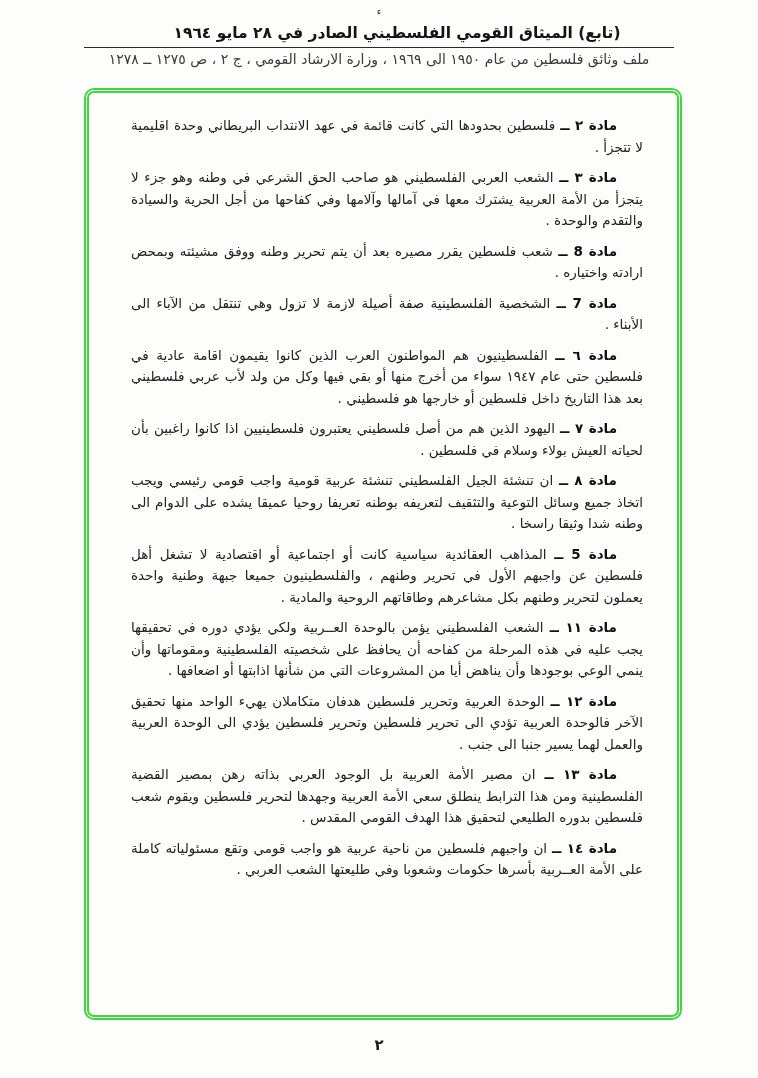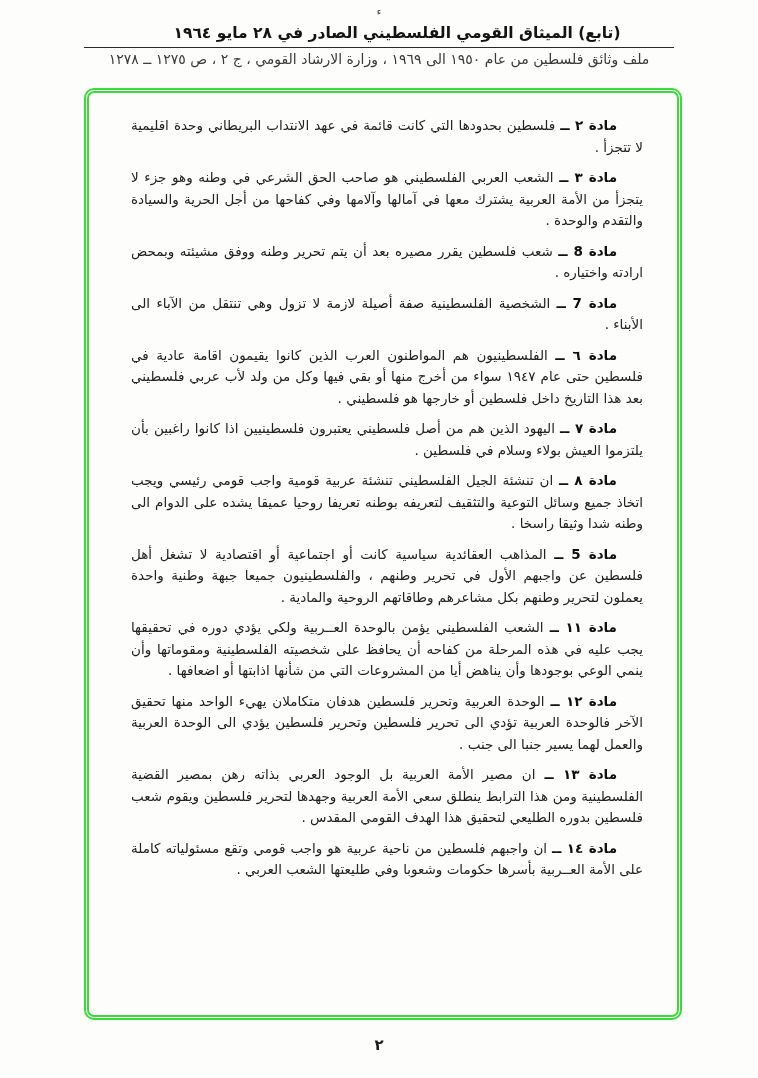--- a/index.html
+++ b/index.html
@@ -118,21 +118,21 @@
       <span class="article-text">الشخصية الفلسطينية صفة أصيلة لازمة لا تزول وهي تنتقل من الآباء الى الأبناء .</span>
     </p>
 
     <p class="article">
       <span class="article-label">مادة ٦ ــ</span>
       <span class="article-text">الفلسطينيون هم المواطنون العرب الذين كانوا يقيمون اقامة عادية في فلسطين حتى عام ١٩٤٧ سواء من أخرج منها أو بقي فيها وكل من ولد لأب عربي فلسطيني بعد هذا التاريخ داخل فلسطين أو خارجها هو فلسطيني .</span>
     </p>
 
     <p class="article">
       <span class="article-label">مادة ٧ ــ</span>
-      <span class="article-text">اليهود الذين هم من أصل فلسطيني يعتبرون فلسطينيين اذا كانوا راغبين بأن يلتزموا العيش بولاء وسلام في فلسطين .</span>
+      <span class="article-text">اليهود الذين هم من أصل فلسطيني يعتبرون فلسطينيين اذا كانوا راغبين بأن لحياته العيش بولاء وسلام في فلسطين .</span>
     </p>
 
     <p class="article">
       <span class="article-label">مادة ٨ ــ</span>
       <span class="article-text">ان تنشئة الجيل الفلسطيني تنشئة عربية قومية واجب قومي رئيسي ويجب اتخاذ جميع وسائل التوعية والتثقيف لتعريفه بوطنه تعريفا روحيا عميقا يشده على الدوام الى وطنه شدا وثيقا راسخا .</span>
     </p>
 
     <p class="article">
       <span class="article-label">مادة 5 ــ</span>
       <span class="article-text">المذاهب العقائدية سياسية كانت أو اجتماعية أو اقتصادية لا تشغل أهل فلسطين عن واجبهم الأول في تحرير وطنهم ، والفلسطينيون جميعا جبهة وطنية واحدة يعملون لتحرير وطنهم بكل مشاعرهم وطاقاتهم الروحية والمادية .</span>

